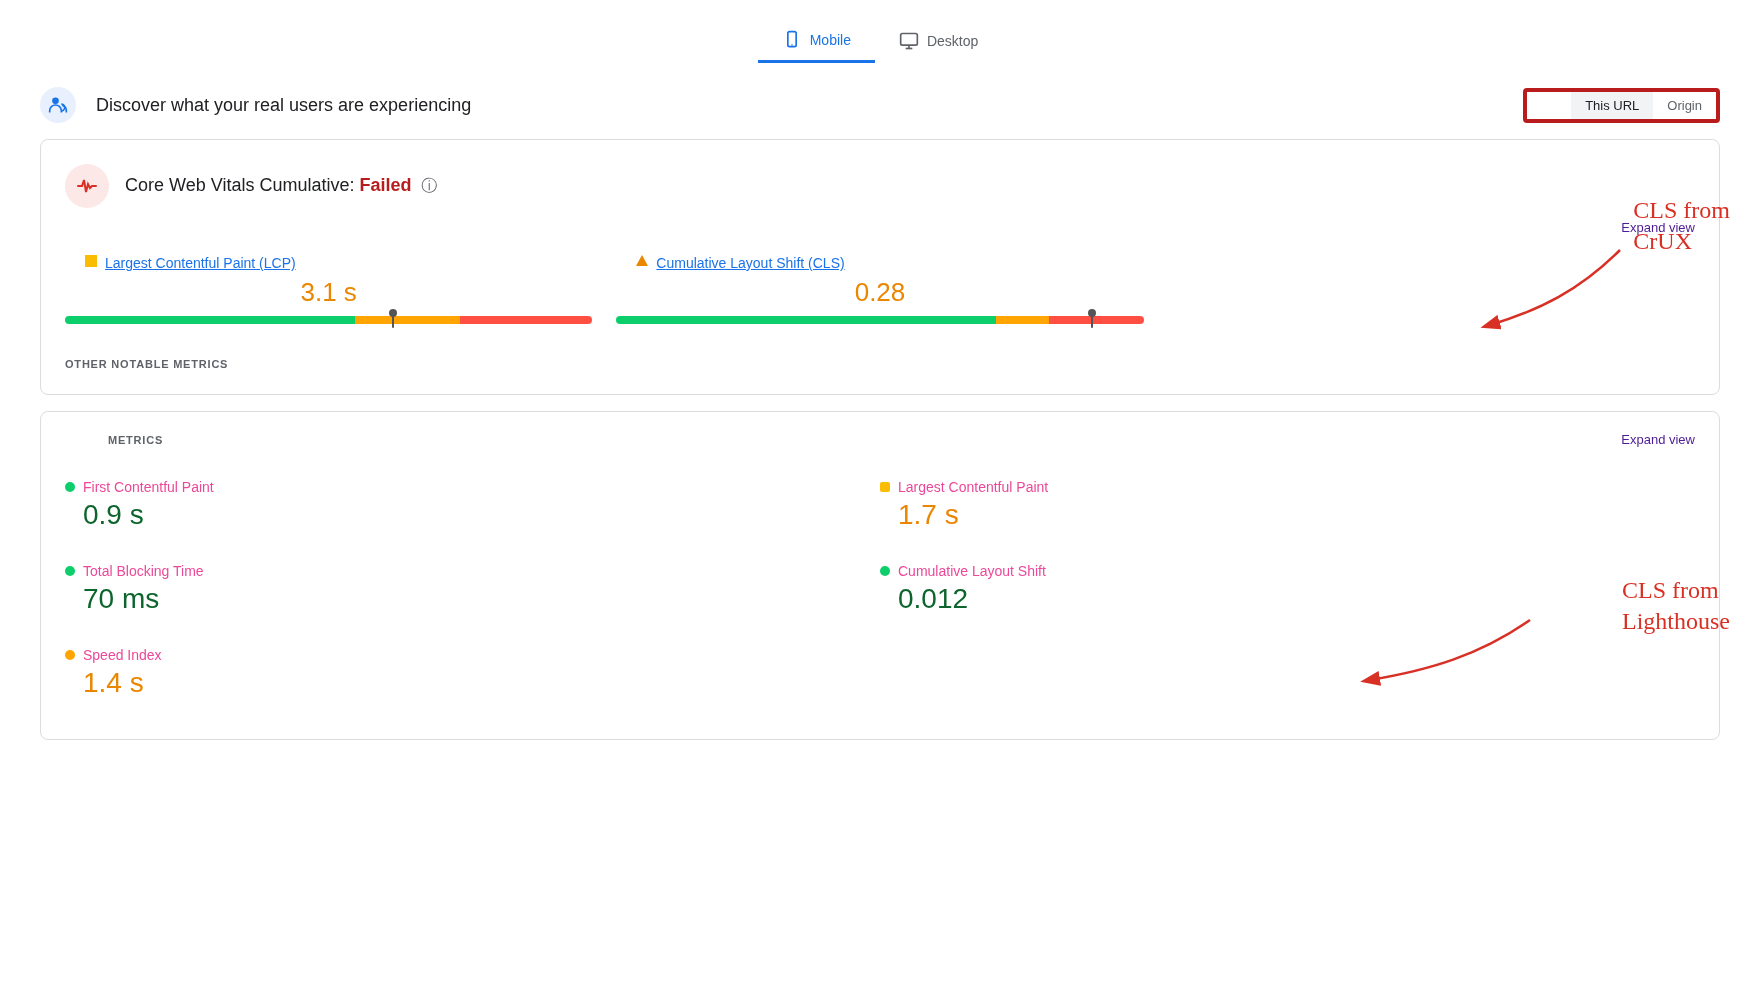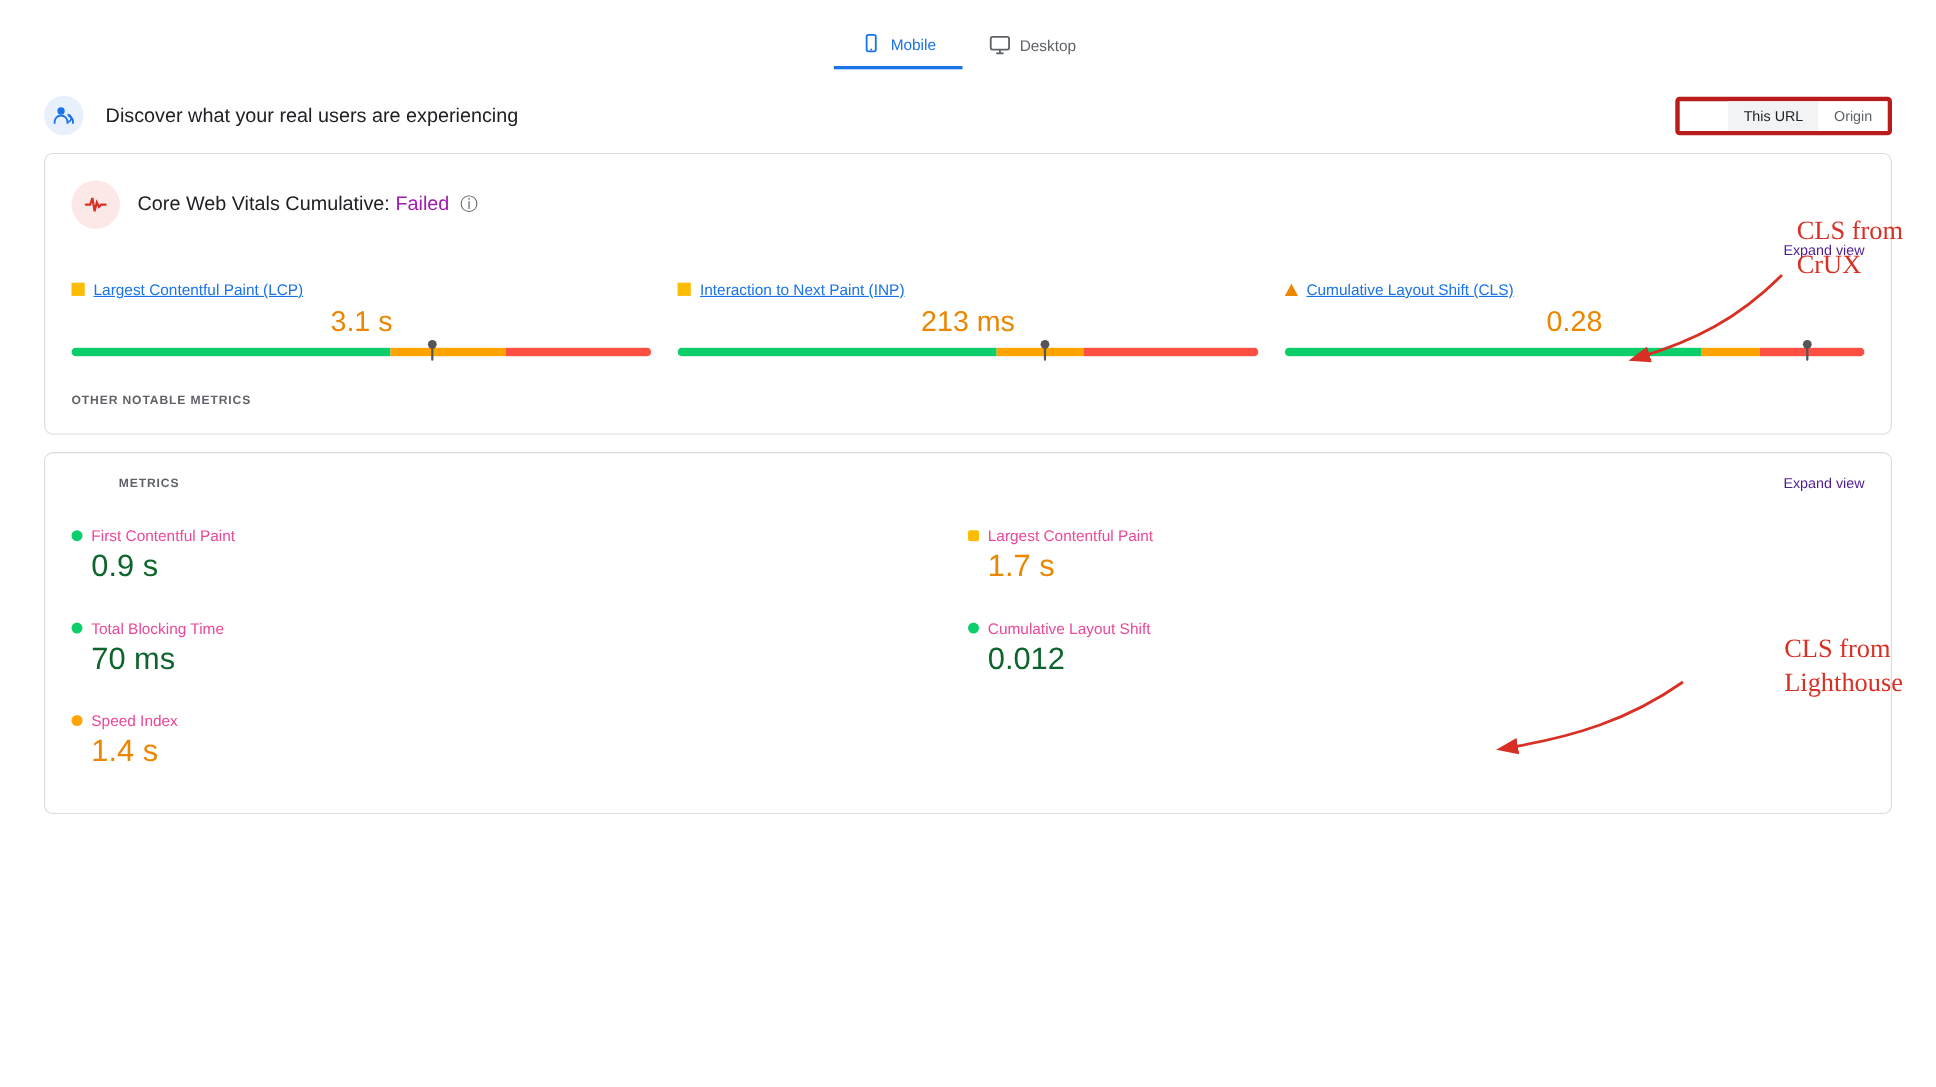--- a/index.html
+++ b/index.html
@@ -109,22 +109,22 @@
       height: 44px;
       background: #fce8e6;
       border-radius: 50%;
       display: flex;
       align-items: center;
       justify-content: center;
       font-size: 18px;
       color: #d93025;
     }
     .cwv-status-failed {
-      color: #a21caf;
-      font-weight: 400;
+      color: #b91c1c;
+      font-weight: 700;
     }
     .cwv-help-icon {
       color: #5f6368;
       cursor: pointer;
       font-size: 16px;
     }
 
     .expand-row {
       display: flex;
       justify-content: flex-end;
@@ -141,23 +141,23 @@
     .metrics-row {
       display: grid;
       grid-template-columns: 1fr 1fr 1fr;
       gap: 24px;
       margin-bottom: 24px;
     }
 
     .metric-item {}
     .metric-label-row {
       display: flex;
-      align-items: center;
       gap: 8px;
       margin-bottom: 6px;
+      margin-left: 20px;
     }
     .metric-label-link {
       font-size: 14px;
       color: #1a73e8;
       text-decoration: underline;
       cursor: pointer;
     }
     .metric-value {
       font-size: 26px;
       font-weight: 400;
@@ -335,35 +335,20 @@
         <div class="bar-container">
           <div class="bar-track">
             <div class="bar-green" style="width:55%;"></div>
             <div class="bar-orange" style="width:20%;"></div>
             <div class="bar-red" style="width:25%;"></div>
           </div>
           <div class="bar-marker" style="left:62%;"></div>
         </div>
       </div>
 
-      <div class="metric-item">
-        <div class="metric-label-row">
-          <div style="width:12px;height:12px;background:#fbbc04;flex-shrink:0;"></div>
-          <a class="metric-label-link">Interaction to Next Paint (INP)</a>
-        </div>
-        <div class="metric-value">213 ms</div>
-        <div class="bar-container">
-          <div class="bar-track">
-            <div class="bar-green" style="width:55%;"></div>
-            <div class="bar-orange" style="width:15%;"></div>
-            <div class="bar-red" style="width:30%;"></div>
-          </div>
-          <div class="bar-marker" style="left:63%;"></div>
-        </div>
-      </div>
 
       <div class="metric-item">
         <div class="metric-label-row">
           <div style="width:0;height:0;border-left:6px solid transparent;border-right:6px solid transparent;border-bottom:11px solid #ea8600;flex-shrink:0;"></div>
           <a class="metric-label-link">Cumulative Layout Shift (CLS)</a>
         </div>
         <div class="metric-value">0.28</div>
         <div class="bar-container">
           <div class="bar-track">
             <div class="bar-green" style="width:72%;"></div>

